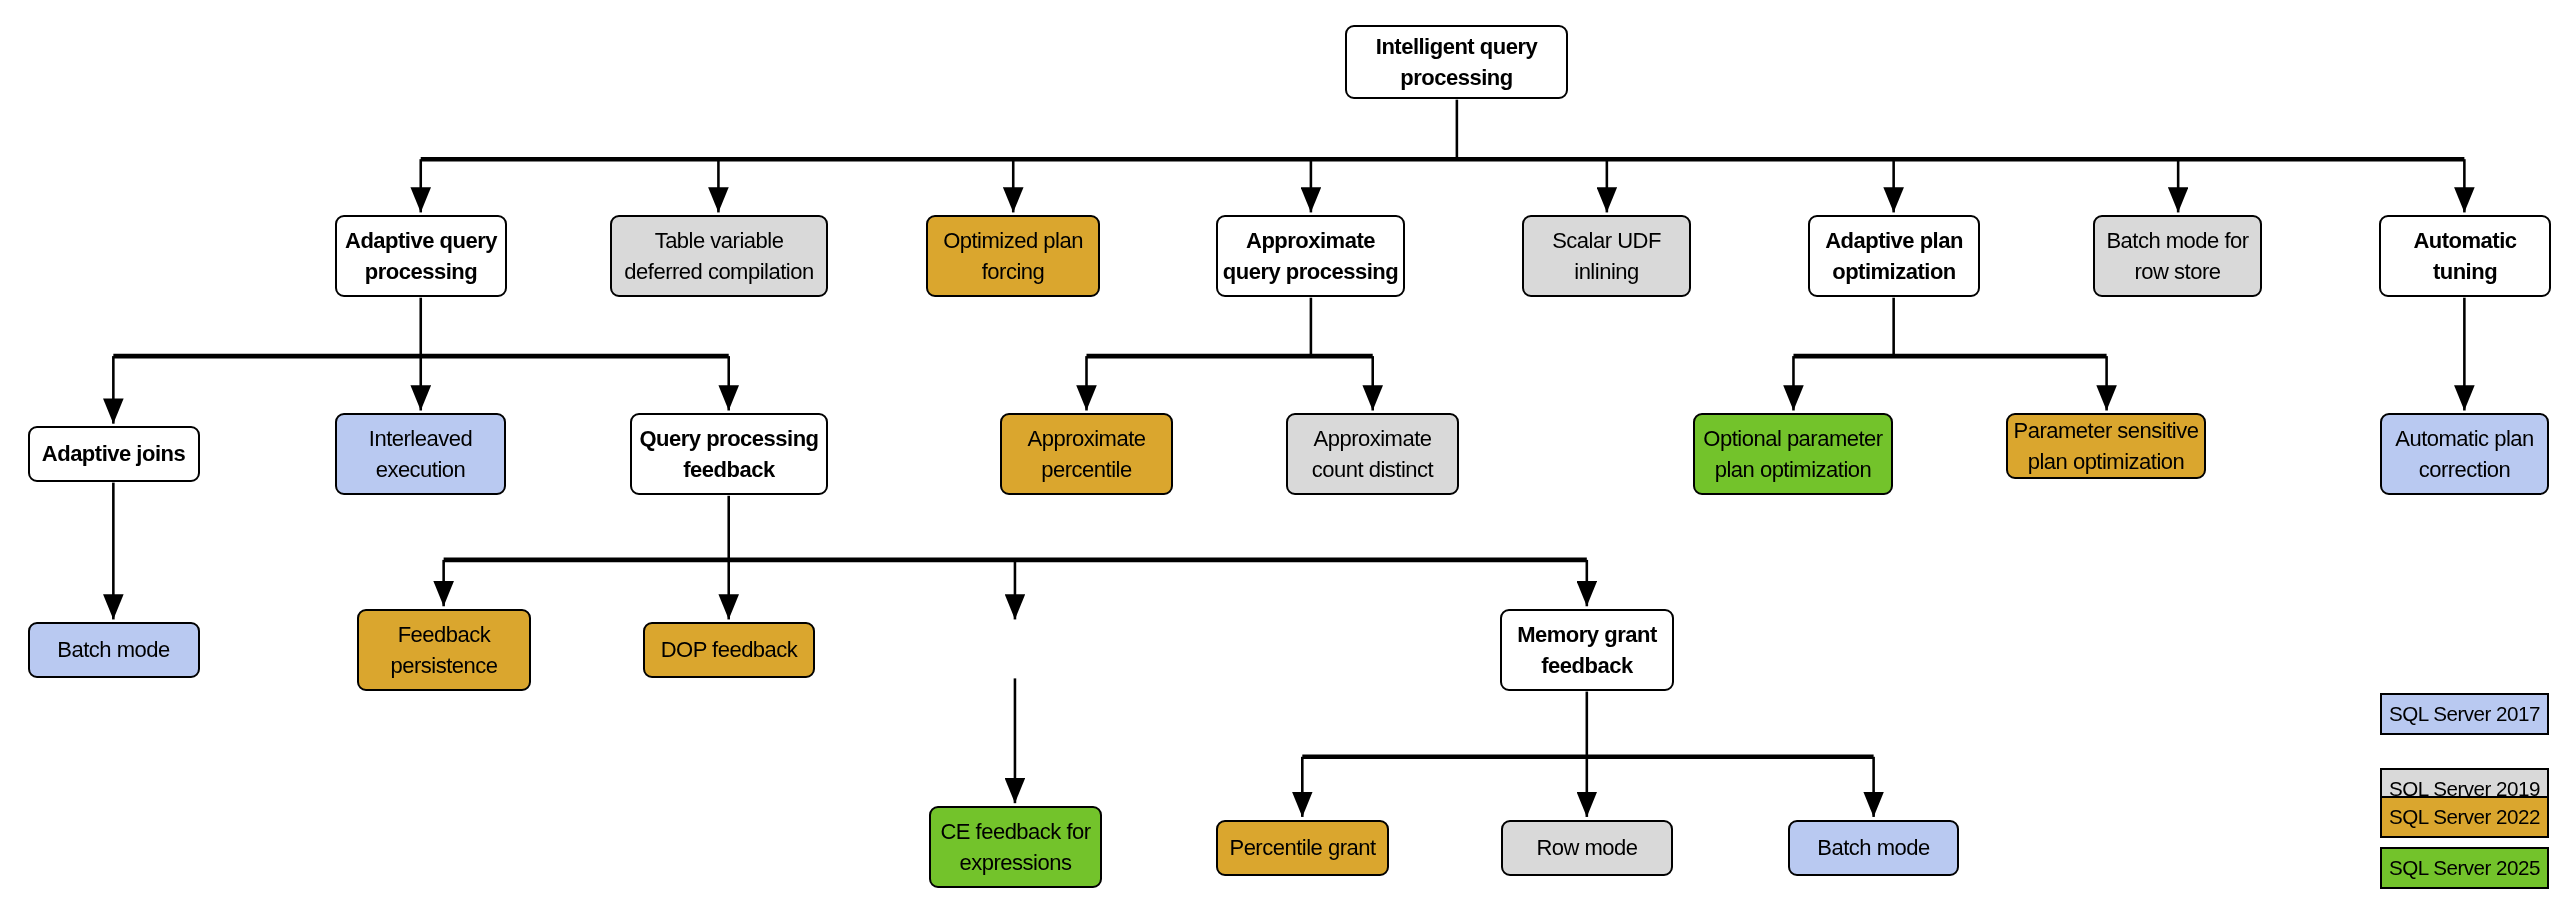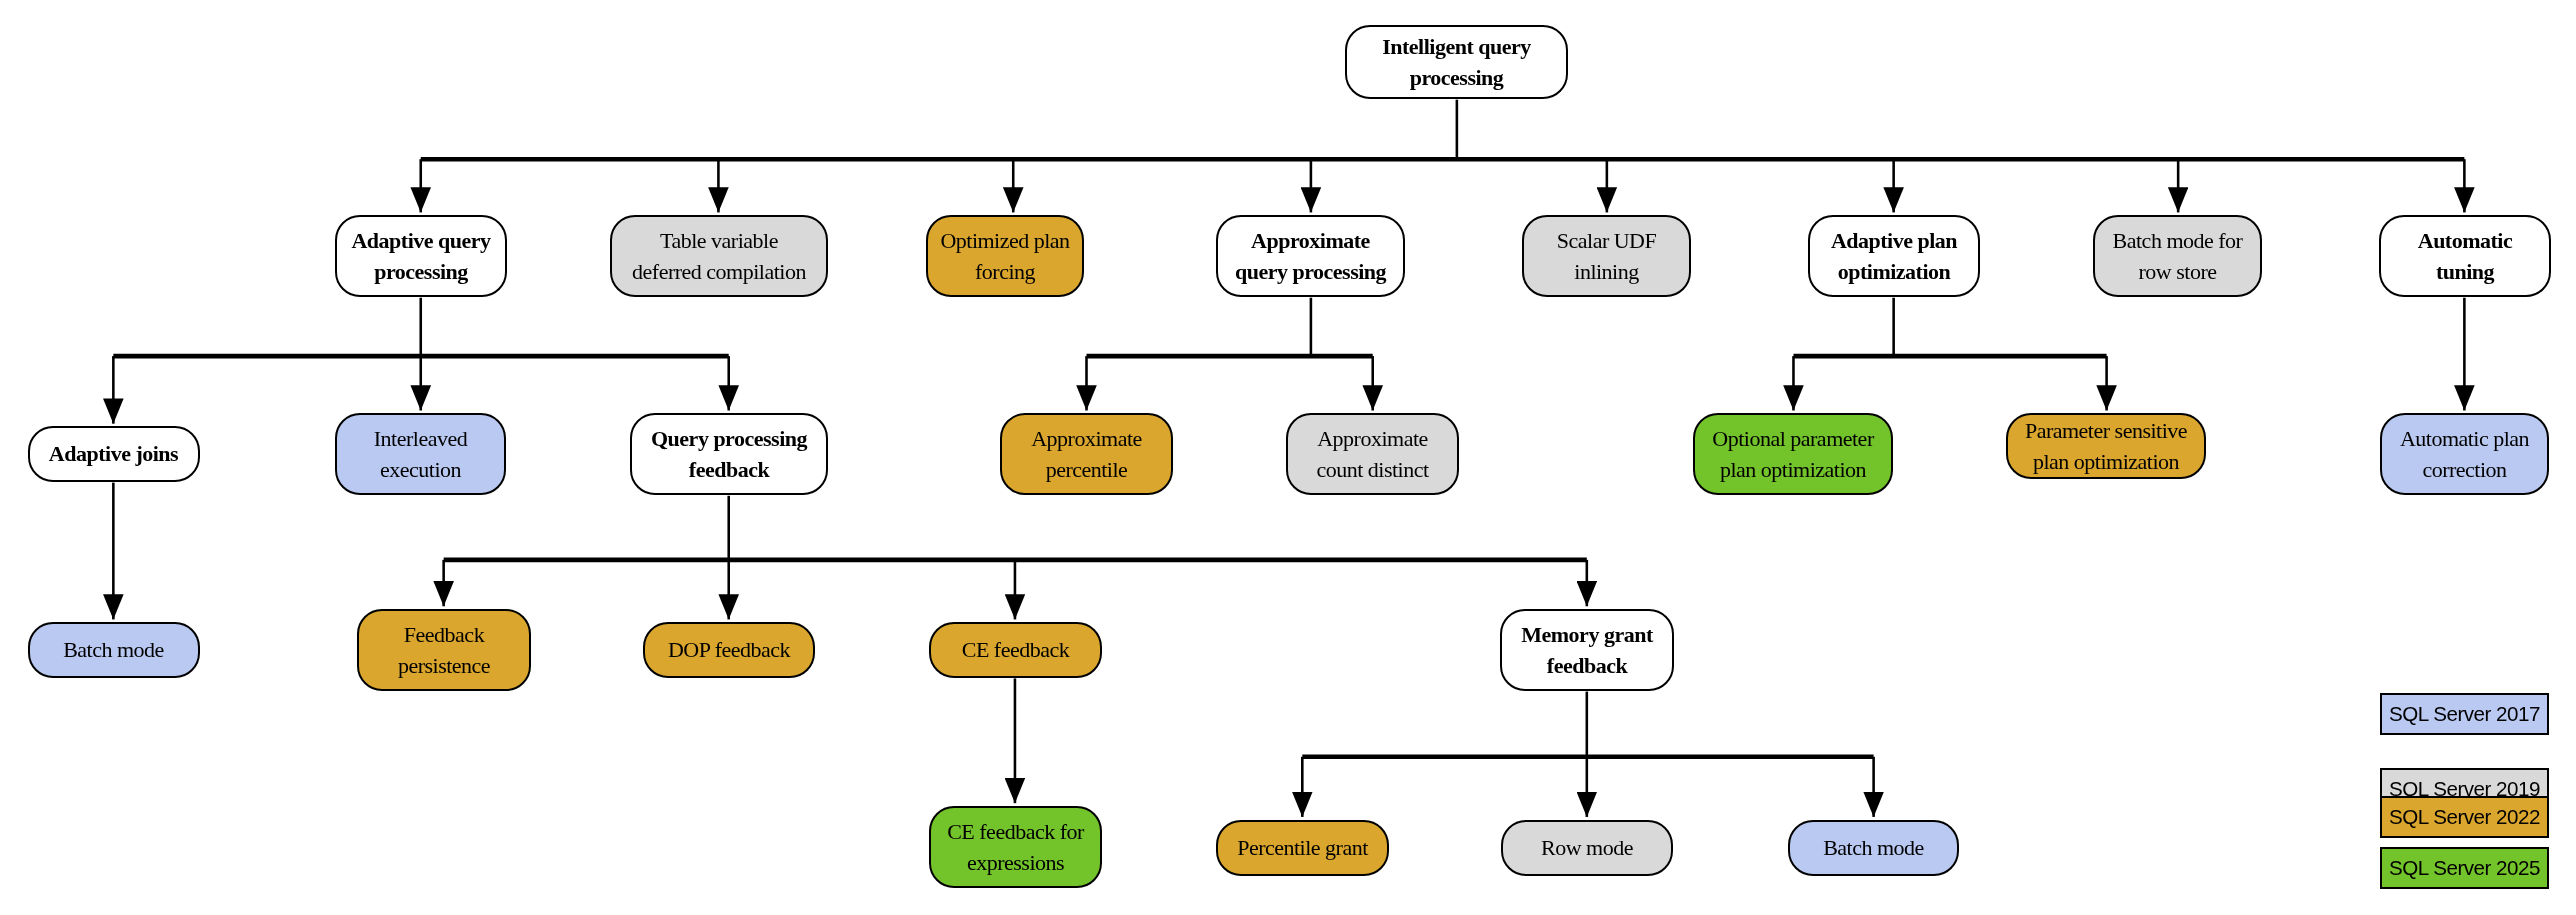--- a/index.html
+++ b/index.html
@@ -3,22 +3,22 @@
 <meta charset="utf-8">
 <style>
   :root{
     --blue:#B9C9F1; --gray:#D9D9D9; --gold:#DAA62E; --green:#73C32B;
   }
   html,body{margin:0;padding:0;background:#ffffff;}
   #canvas{position:relative;width:2576px;height:916px;background:#ffffff;overflow:hidden;
           font-family:"Liberation Sans", sans-serif;color:#000;}
   #wires{position:absolute;left:0;top:0;width:2576px;height:916px;}
   .node{position:absolute;box-sizing:border-box;display:flex;align-items:center;justify-content:center;
-        text-align:center;border:2.3px solid #000;border-radius:25px;background:#fff;
-        font-size:22px;line-height:1.42;letter-spacing:-0.5px;white-space:pre;font-family:Liberation Serif, serif;}
+        text-align:center;border:2.3px solid #000;border-radius:9px;background:#fff;
+        font-size:22px;line-height:1.42;letter-spacing:-0.5px;white-space:pre;}
   .cat{font-weight:700;background:#ffffff;}
   .v2017{background:var(--blue);}
   .v2019{background:var(--gray);}
   .v2022{background:var(--gold);}
   .v2025{background:var(--green);}
   .legend-item{position:absolute;box-sizing:border-box;left:2380px;width:169px;height:42px;
         display:flex;align-items:center;justify-content:center;border:2.3px solid #000;border-radius:0;
         font-size:20.6px;letter-spacing:-0.5px;white-space:pre;}
 </style>
 </head>
@@ -82,21 +82,21 @@
     </g>
   </svg>
 
   <div class="node cat" style="left:1345px;top:25px;width:223px;height:74px;">Intelligent query
 processing</div>
 
   <div class="node cat" style="left:335px;top:215px;width:172px;height:82px;">Adaptive query
 processing</div>
   <div class="node v2019" style="left:610px;top:215px;width:218px;height:82px;">Table variable
 deferred compilation</div>
-  <div class="node v2022" style="left:926px;top:215px;width:158px;height:82px;">Optimized plan
+  <div class="node v2022" style="left:926px;top:215px;width:174px;height:82px;">Optimized plan
 forcing</div>
   <div class="node cat" style="left:1216px;top:215px;width:189px;height:82px;">Approximate
 query processing</div>
   <div class="node v2019" style="left:1522px;top:215px;width:169px;height:82px;">Scalar UDF
 inlining</div>
   <div class="node cat" style="left:1808px;top:215px;width:172px;height:82px;">Adaptive plan
 optimization</div>
   <div class="node v2019" style="left:2093px;top:215px;width:169px;height:82px;">Batch mode for
 row store</div>
   <div class="node cat" style="left:2379px;top:215px;width:172px;height:82px;">Automatic
@@ -115,21 +115,20 @@
 plan optimization</div>
   <div class="node v2022" style="left:2006px;top:413px;width:200px;height:66px;">Parameter sensitive
 plan optimization</div>
   <div class="node v2017" style="left:2380px;top:413px;width:169px;height:82px;">Automatic plan
 correction</div>
 
   <div class="node v2017" style="left:27.5px;top:622px;width:172px;height:56px;">Batch mode</div>
   <div class="node v2022" style="left:357px;top:609px;width:174px;height:82px;">Feedback
 persistence</div>
   <div class="node v2022" style="left:643px;top:622px;width:172px;height:56px;">DOP feedback</div>
-  <div class="node v2022" style="left:929px;top:622px;width:173px;height:56px;">CE feedback</div>
   <div class="node cat" style="left:1500px;top:609px;width:174px;height:82px;">Memory grant
 feedback</div>
 
   <div class="node v2025" style="left:929px;top:806px;width:173px;height:82px;">CE feedback for
 expressions</div>
   <div class="node v2022" style="left:1216px;top:820px;width:173px;height:56px;">Percentile grant</div>
   <div class="node v2019" style="left:1501px;top:820px;width:172px;height:56px;">Row mode</div>
   <div class="node v2017" style="left:1788px;top:820px;width:171px;height:56px;">Batch mode</div>
 
   <div>

